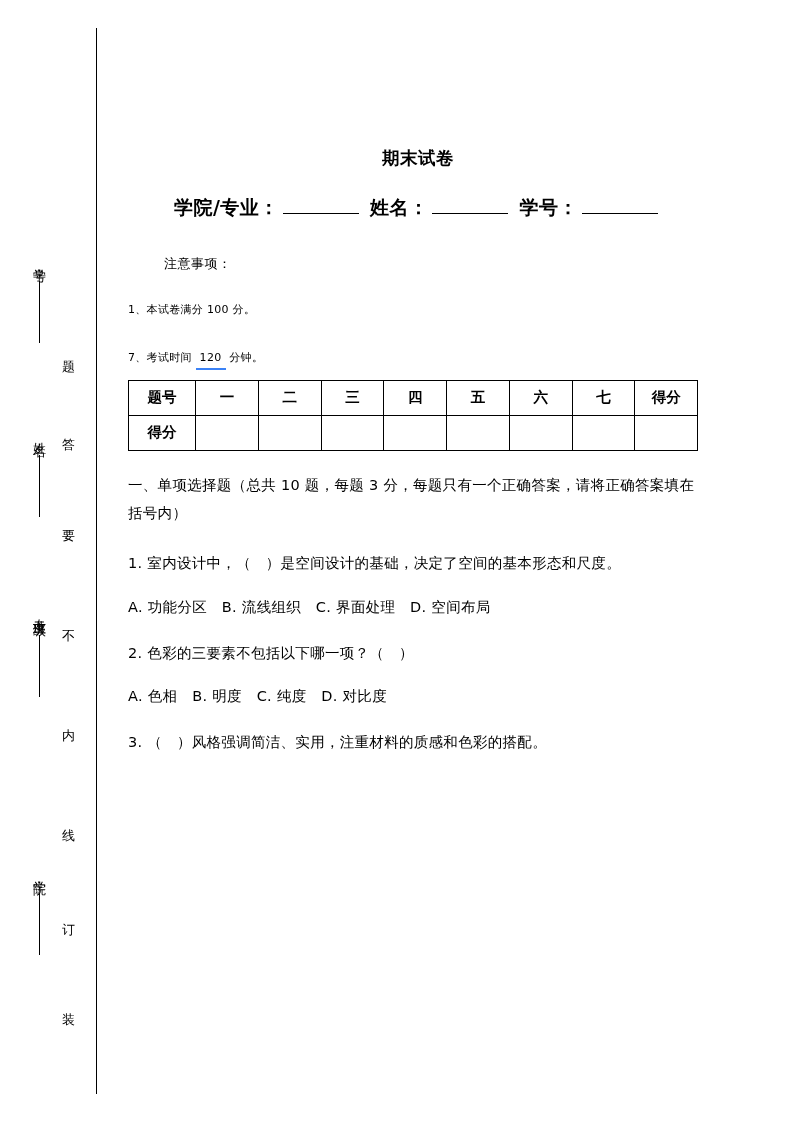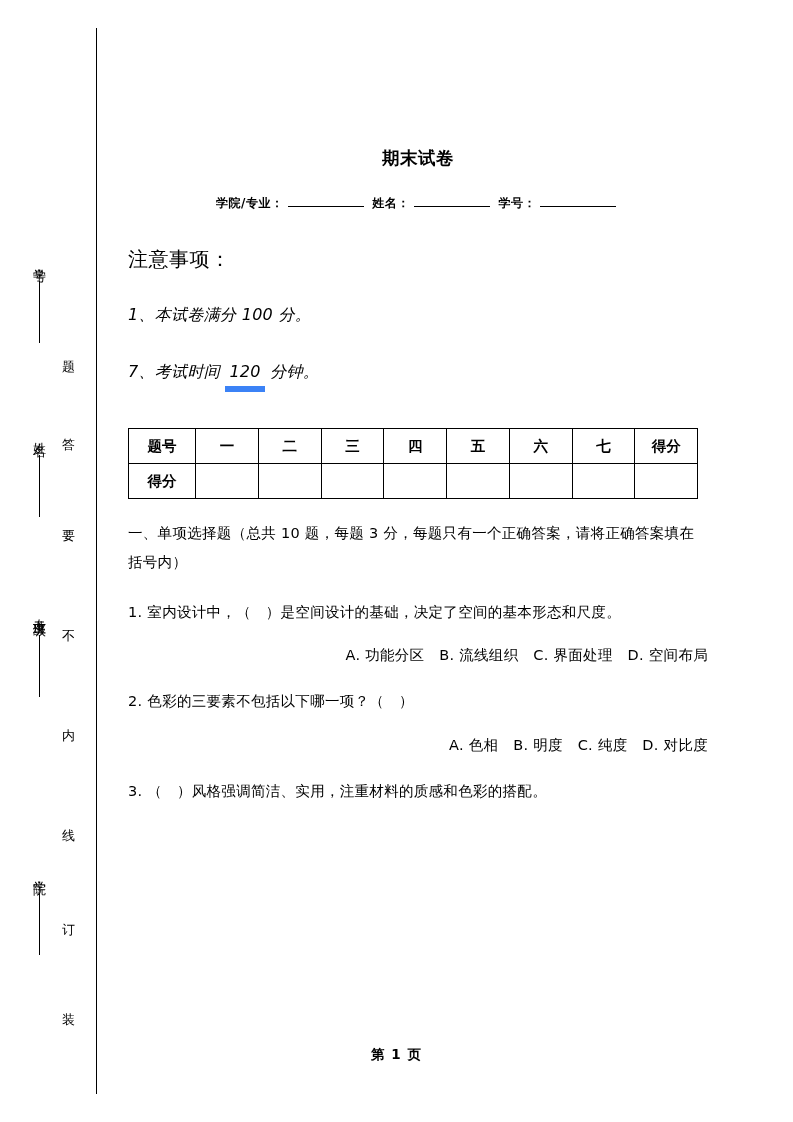--- a/index.html
+++ b/index.html
@@ -67,54 +67,54 @@
   }
   h1.title {
     font-size: 17.5px;
     font-weight: bold;
     text-align: center;
     line-height: 1.75;
     margin: 0 0 6px 0;
     letter-spacing: 0.5px;
   }
   .info-line {
-    font-size: 12px;
+    font-size: 19px;
     font-weight: bold;
     margin: 22px 0 0 0;
     text-align: center;
     letter-spacing: 0.5px;
   }
   .info-line .blank {
     display: inline-block;
     border-bottom: 1px solid #000;
     width: 76px;
     margin: 0 4px;
   }
   .notice {
-    font-size: 20px;
+    font-size: 13px;
     margin-top: 34px;
     letter-spacing: 0.5px;
+    margin-left: 36px;
   }
   .para {
-    font-size: 16px;
+    font-size: 11px;
     margin-top: 27px;
     line-height: 1.85;
     letter-spacing: 0.3px;
-    font-style: italic;
   }
   .ul-inline {
     display: inline-block;
-    border-bottom: 6px solid #3b82f6;
+    border-bottom: 2px solid #3b82f6;
     padding: 0 4px;
   }
 
   
   table.score {
     border-collapse: collapse;
-    margin-top: 36px;
+    margin-top: 10px;
     width: 570px;
     table-layout: fixed;
   }
   table.score td, table.score th {
     border: 1px solid #000000;
     height: 34px;
     text-align: center;
     vertical-align: middle;
     font-size: 14.5px;
     font-weight: bold;
@@ -129,21 +129,20 @@
     font-size: 14.5px;
     line-height: 1.95;
     margin-top: 22px;
     letter-spacing: 0.3px;
   }
   .qblock.first { margin-top: 20px; }
   .choices {
     font-size: 14.5px;
     margin-top: 20px;
     letter-spacing: 0.3px;
-    text-align: right;
   }
 
   
   .footer {
     position: absolute;
     left: 0;
     right: 0;
     top: 1046px;
     text-align: center;
     font-size: 13.5px;
@@ -234,14 +233,13 @@
 
     <div class="qblock">1. 室内设计中，（　）是空间设计的基础，决定了空间的基本形态和尺度。</div>
     <div class="choices">A. 功能分区　B. 流线组织　C. 界面处理　D. 空间布局</div>
 
     <div class="qblock">2. 色彩的三要素不包括以下哪一项？（　）</div>
     <div class="choices">A. 色相　B. 明度　C. 纯度　D. 对比度</div>
 
     <div class="qblock">3. （　）风格强调简洁、实用，注重材料的质感和色彩的搭配。</div>
   </div>
 
-  <div class="footer">第 1 页</div>
 </div>
 
 </body></html>

